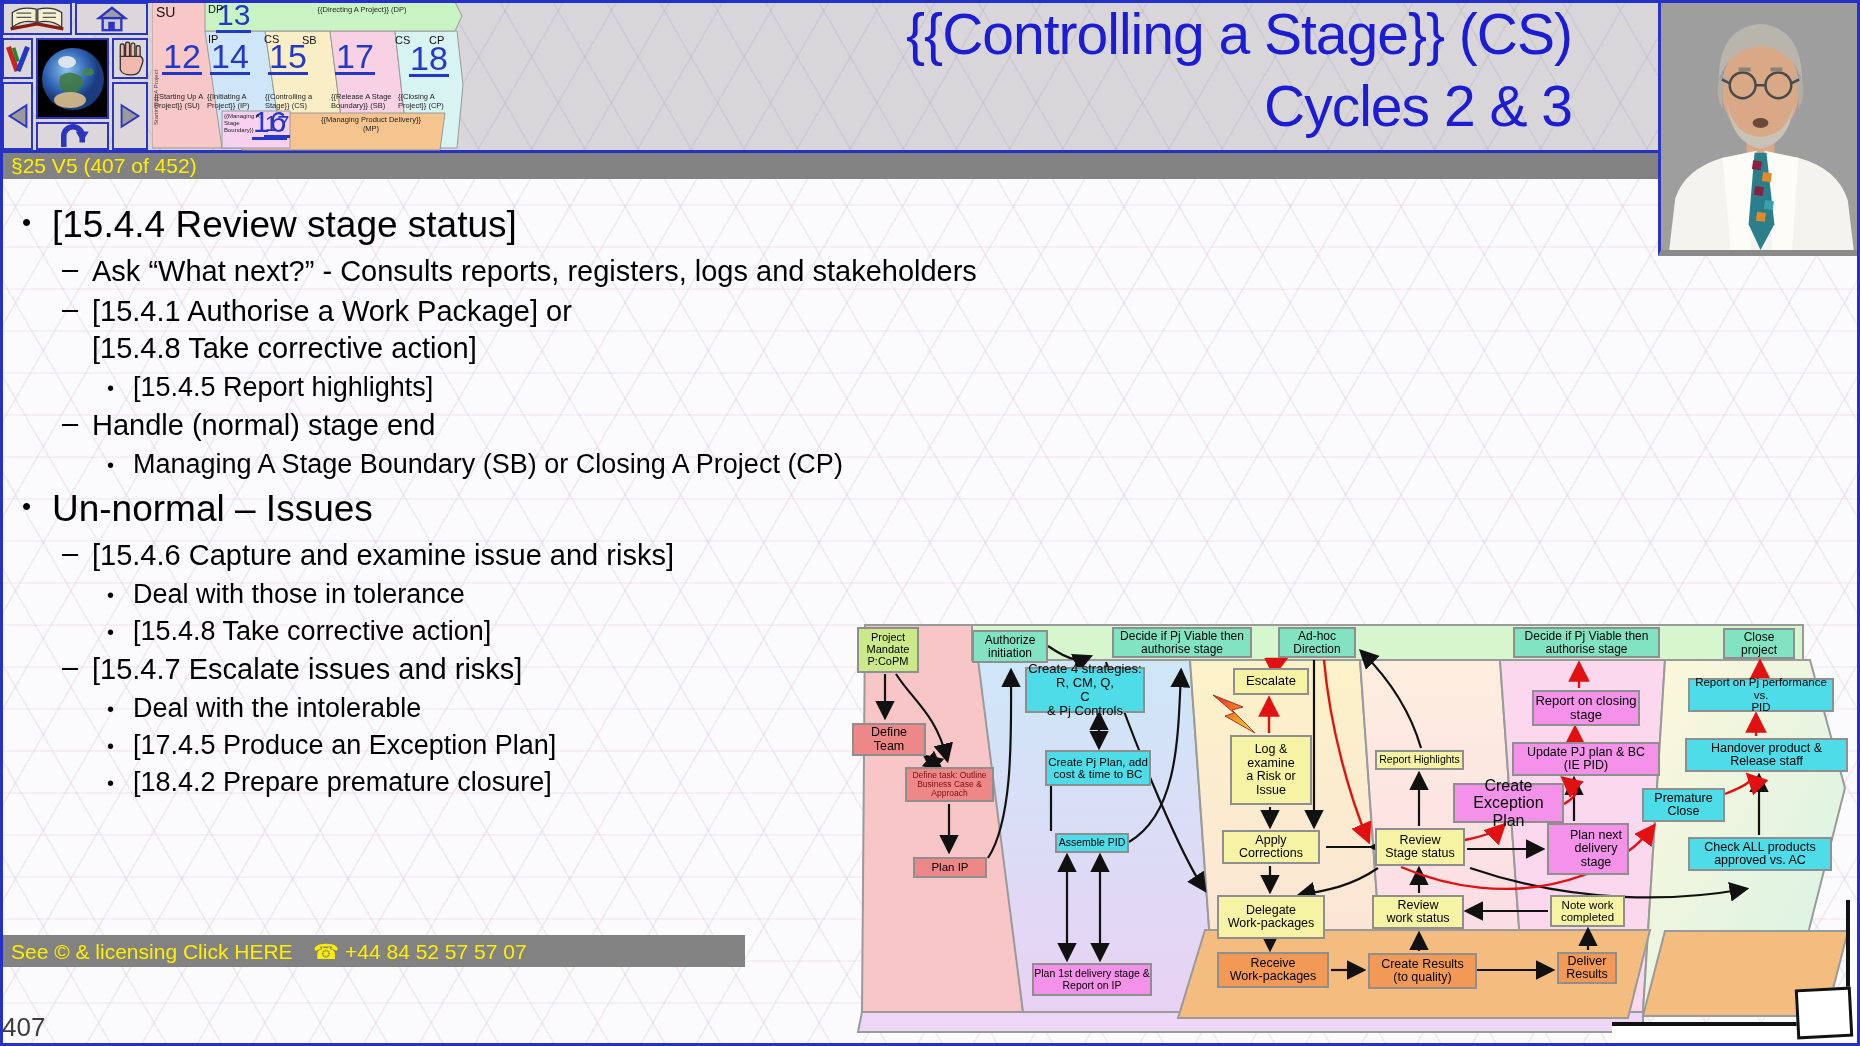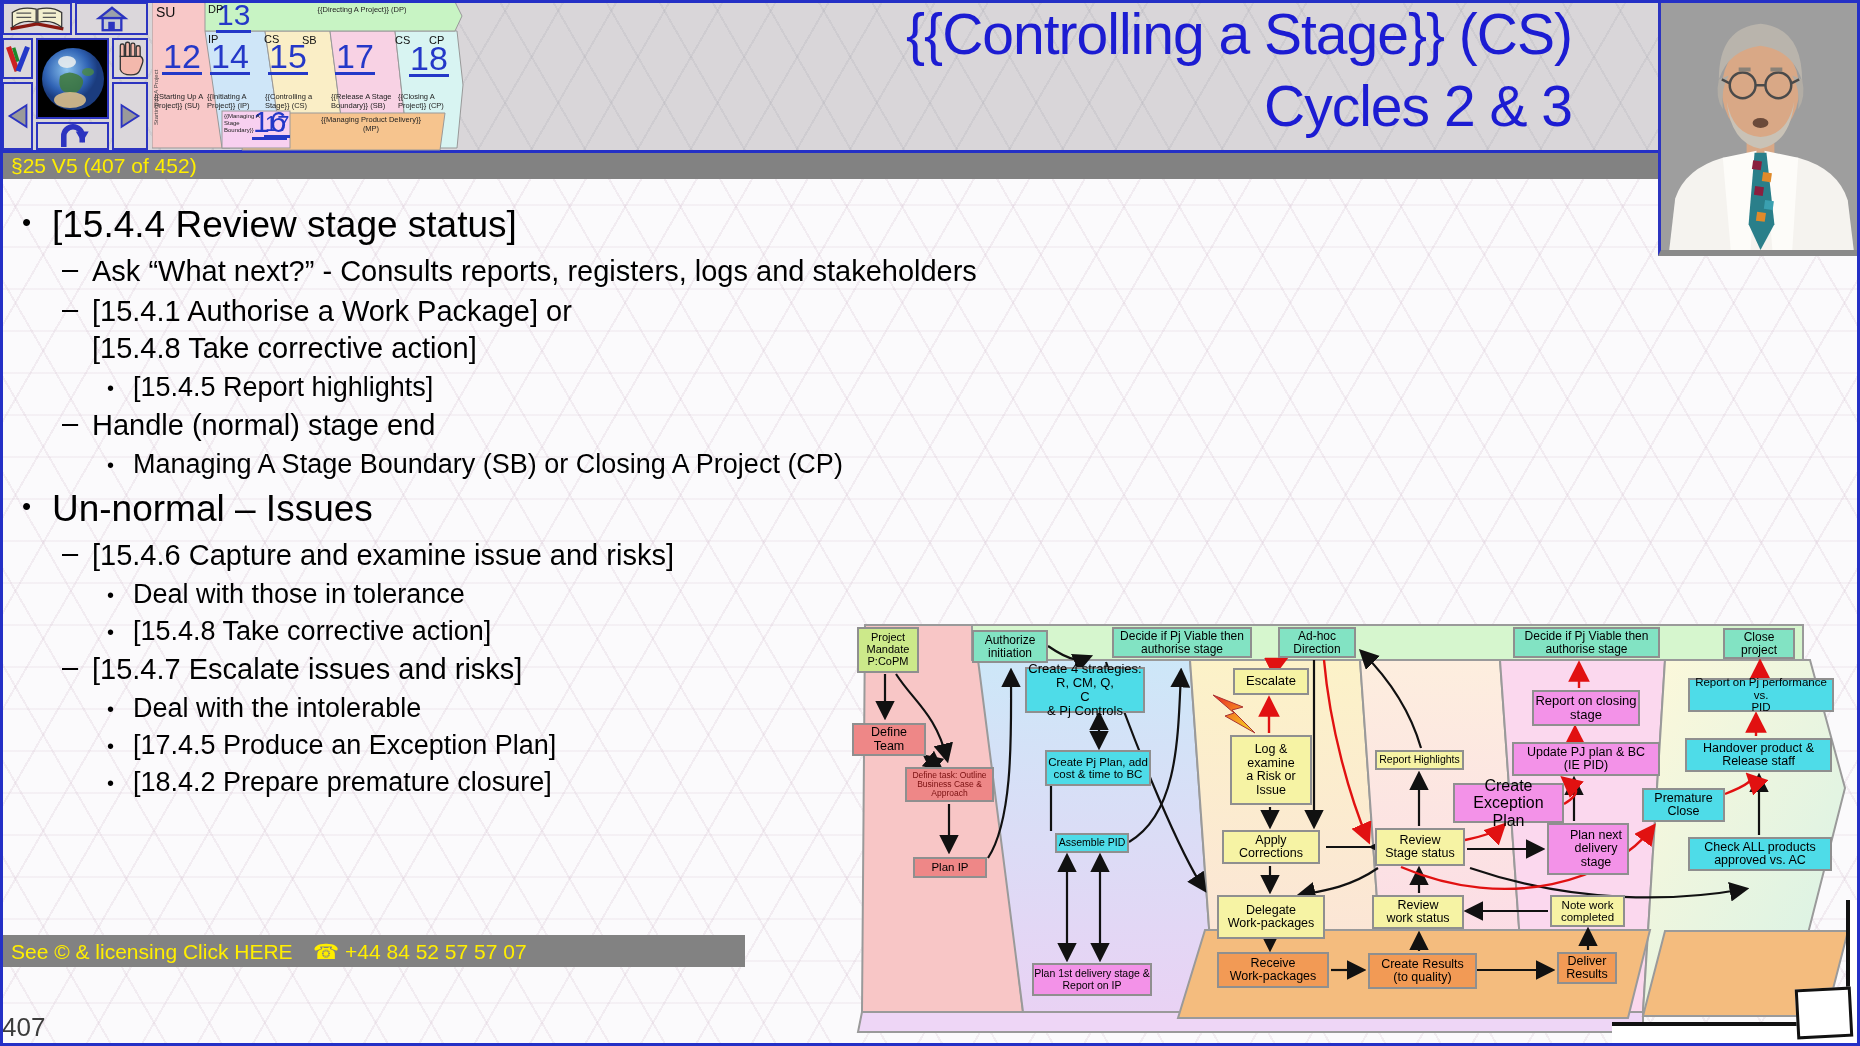--- a/index.html
+++ b/index.html
@@ -365,21 +365,21 @@
 Team</div>
         <div class="node c" style="left: 197px; top: 132px; width: 106px; height: 36px; font-size: 11.5px;">Create Pj Plan, add
 cost &amp; time to BC</div>
         <div class="node y" style="left: 382px; top: 117px; width: 82px; height: 70px; font-size: 12.5px;">Log &amp;
 examine
 a Risk or
 Issue</div>
         <div class="node y" style="left: 527px; top: 132px; width: 89px; height: 20px; font-size: 10.5px;">Report Highlights</div>
         <div class="node m" style="left: 664px; top: 124px; width: 148px; height: 34px; font-size: 12.5px;">Update PJ plan &amp; BC
 (IE PID)</div>
-        <div class="node c" style="left: 837px; top: 120px; width: 147px; height: 34px; font-size: 12.5px;">Handover product &amp;
+        <div class="node c" style="left: 837px; top: 120px; width: 163px; height: 34px; font-size: 12.5px;">Handover product &amp;
 Release staff</div>
         <div class="node s deftask" style="left: 57px; top: 149px; width: 89px; height: 35px; font-size: 8.5px;">Define task: Outline
 Business Case &amp;
 Approach</div>
         <div class="node m" style="left: 605px; top: 165px; width: 111px; height: 40px; font-size: 16px;">Create Exception
 Plan</div>
         <div class="node c" style="left: 794px; top: 170px; width: 83px; height: 34px; font-size: 12.5px;">Premature
 Close</div>
         <div class="node c" style="left: 207px; top: 215px; width: 74px; height: 20px; font-size: 10.5px;">Assemble PID</div>
         <div class="node y" style="left: 374px; top: 212px; width: 98px; height: 34px; font-size: 12.5px;">Apply

